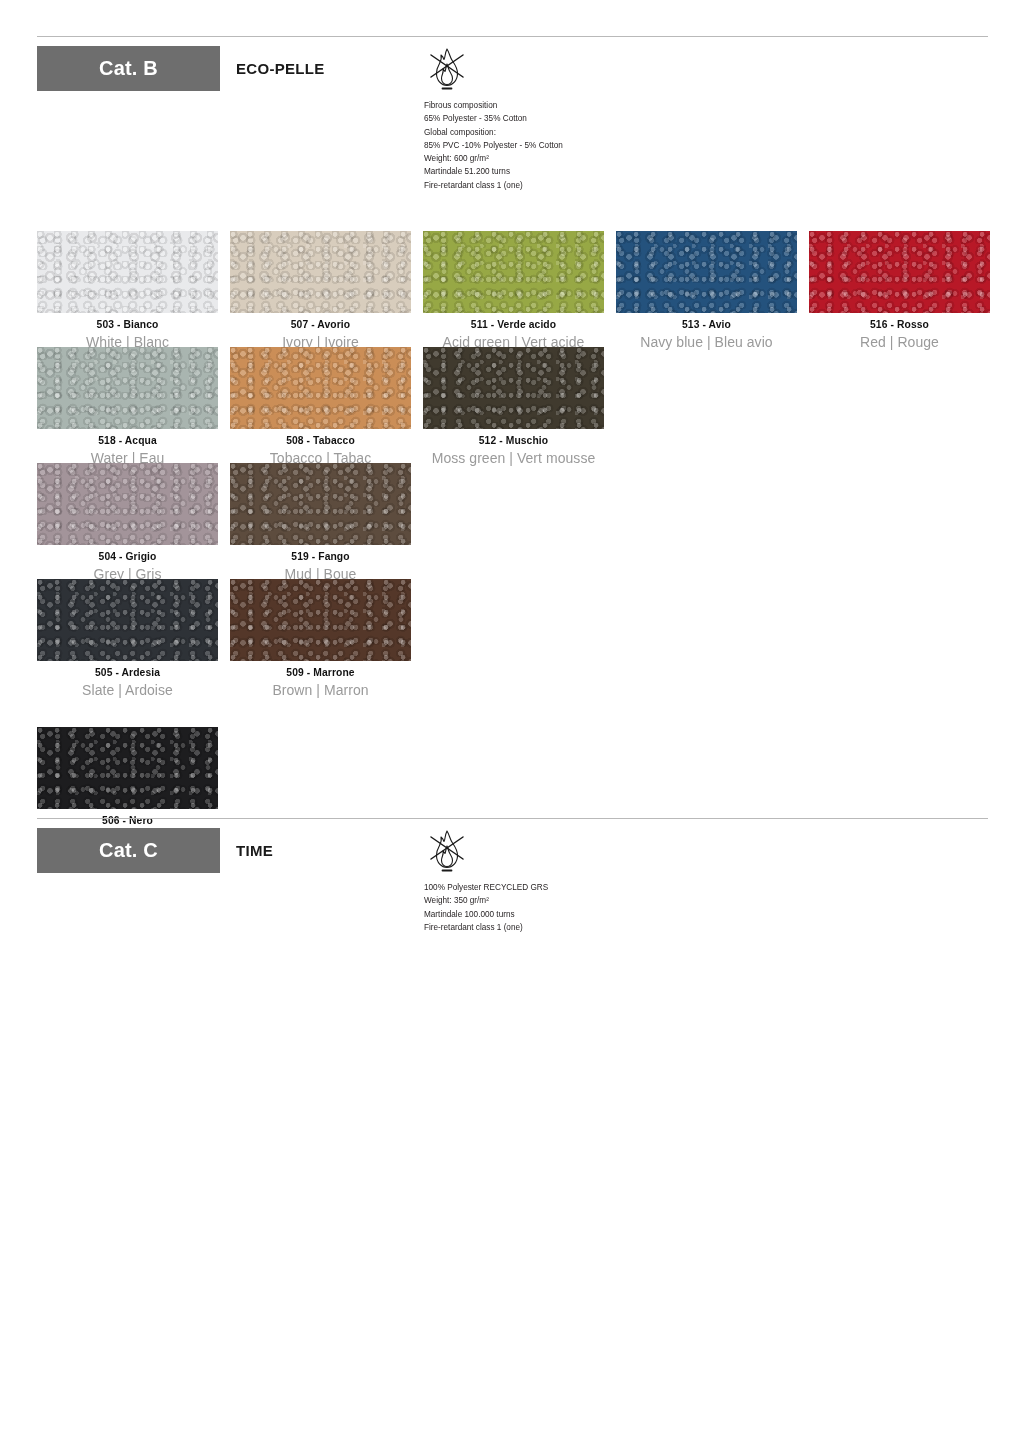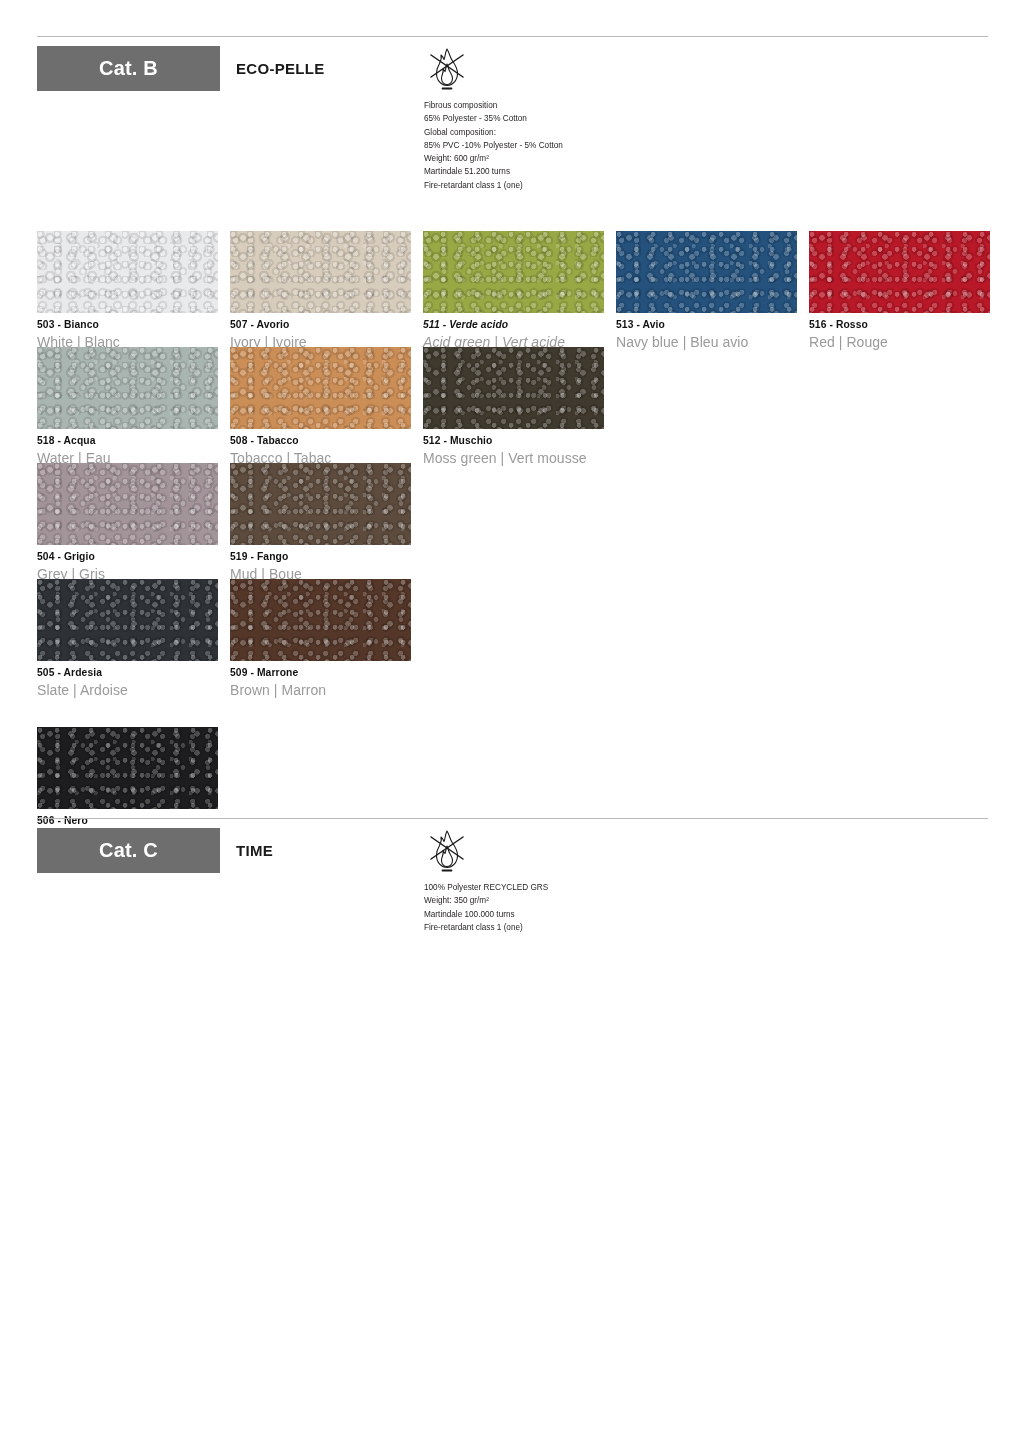--- a/index.html
+++ b/index.html
@@ -92,20 +92,21 @@
     position: absolute;
     left: 0;
     width: 1025px;
   }
   #grid-b { top: 195px; }
   #grid-c { top: 932px; }
 
   .swatch-cell {
     position: absolute;
     width: 181px;
+    text-align: center;
   }
 
   .swatch-chip {
     width: 181px;
     height: 82px;
     position: relative;
     overflow: hidden;
   }
   .swatch-chip .tex {
     position: absolute;
@@ -189,21 +190,21 @@
           <div class="swatch-label">503 - Bianco</div>
           <div class="swatch-trans">White | Blanc</div>
         </div>
         <div class="swatch-cell" style="left: 230px; top: 0px;">
           <div class="swatch-chip" style="background: rgb(216, 205, 189);">
             <div class="tex grain-leather"></div>
           </div>
           <div class="swatch-label">507 - Avorio</div>
           <div class="swatch-trans">Ivory | Ivoire</div>
         </div>
-        <div class="swatch-cell" style="left: 423px; top: 0px; font-style: italic;">
+        <div class="swatch-cell" style="left: 423px; top: 0px;">
           <div class="swatch-chip" style="background: rgb(151, 168, 69);">
             <div class="tex grain-leather"></div>
           </div>
           <div class="swatch-label">511 - Verde acido</div>
           <div class="swatch-trans">Acid green | Vert acide</div>
         </div>
         <div class="swatch-cell" style="left: 616px; top: 0px;">
           <div class="swatch-chip" style="background: rgb(36, 82, 125);">
             <div class="tex grain-leather"></div>
           </div>

